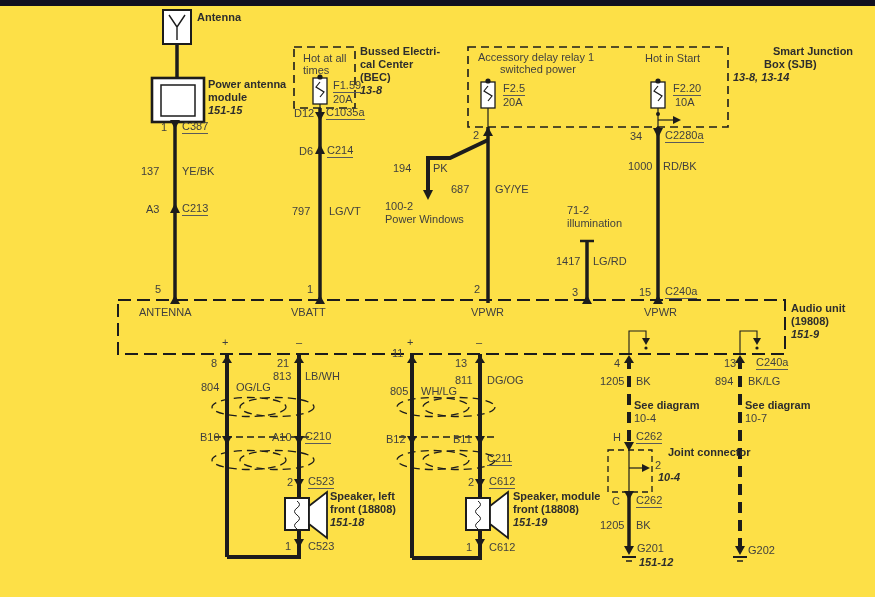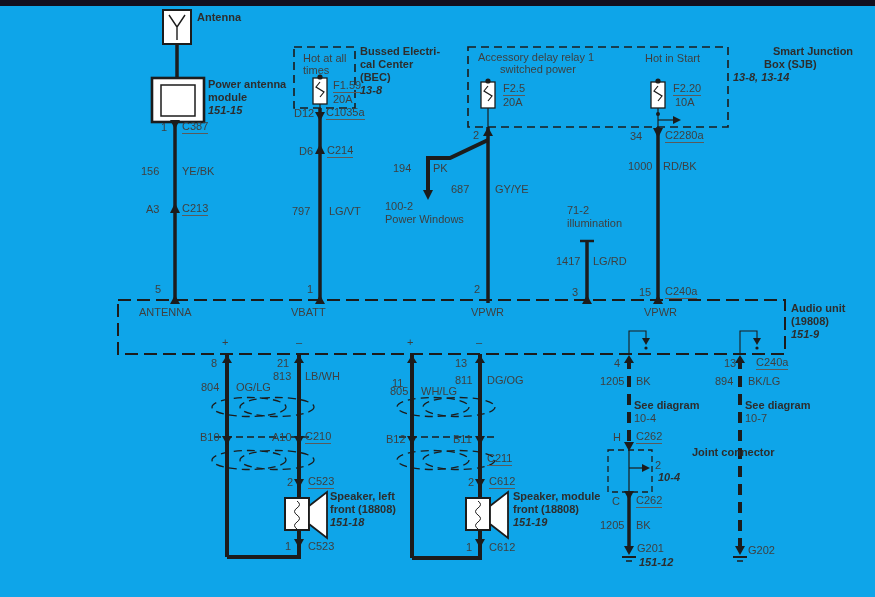--- a/index.html
+++ b/index.html
@@ -1,16 +1,16 @@
 <!DOCTYPE html>
 <html><head>
 <meta charset="utf-8">
 <style>
   html,body{margin:0;padding:0;background:#ffffff;}
-  .stage{position:relative;width:875px;height:597px;background:#0ea5e9;
+  .stage{position:relative;width:875px;height:597px;background:#fde047;
          font-family:"Liberation Sans",sans-serif;overflow:hidden;}
   .lbl{position:absolute;font-size:11px;line-height:1.05;white-space:nowrap;color:#3f3f3f;}
   .b{font-weight:bold;color:#2d2d2d;}
   .i{font-style:italic;text-align:right;}
   .u{border-bottom:1px solid #5a5a5a;padding-bottom:0px;}
   svg.wires{position:absolute;left:0;top:0;}
 </style>
 </head>
 <body>
 
@@ -144,21 +144,21 @@
     <line x1="737" y1="561" x2="743" y2="561" stroke-width="1.5"></line>
   </g>
 </svg>
 
 <span class="lbl b" style="left:197px;top:12px">Antenna</span>
 <span class="lbl b" style="left:208px;top:79px">Power antenna</span>
 <span class="lbl b" style="left:208px;top:92px">module</span>
 <span class="lbl b i" style="left:208px;top:105px">151-15</span>
 <span class="lbl" style="left:161px;top:122px">1</span>
 <span class="lbl u" style="left:182px;top:121px">C387</span>
-<span class="lbl" style="left:141px;top:166px">156</span>
+<span class="lbl" style="left:141px;top:166px">137</span>
 <span class="lbl" style="left:182px;top:166px">YE/BK</span>
 <span class="lbl" style="left:146px;top:204px">A3</span>
 <span class="lbl u" style="left:182px;top:203px">C213</span>
 <span class="lbl" style="left:155px;top:284px">5</span>
 <span class="lbl" style="left:139px;top:307px">ANTENNA</span>
 
 <span class="lbl" style="left:303px;top:53px">Hot at all</span>
 <span class="lbl" style="left:303px;top:65px">times</span>
 <span class="lbl u" style="left:333px;top:80px">F1.59</span>
 <span class="lbl" style="left:333px;top:94px">20A</span>
@@ -210,21 +210,21 @@
 
 <span class="lbl b" style="left:791px;top:303px">Audio unit</span>
 <span class="lbl b" style="left:791px;top:316px">(19808)</span>
 <span class="lbl b i" style="left:791px;top:329px">151-9</span>
 <span class="lbl" style="left:222px;top:337px">+</span>
 <span class="lbl" style="left:296px;top:337px">–</span>
 <span class="lbl" style="left:407px;top:337px">+</span>
 <span class="lbl" style="left:476px;top:337px">–</span>
 <span class="lbl" style="left:211px;top:358px">8</span>
 <span class="lbl" style="left:277px;top:358px">21</span>
-<span class="lbl" style="left:392px;top:378px">11</span>
+<span class="lbl" style="left:392px;top:348px">11</span>
 <span class="lbl" style="left:455px;top:358px">13</span>
 <span class="lbl" style="left:614px;top:358px">4</span>
 <span class="lbl" style="left:724px;top:358px">13</span>
 <span class="lbl u" style="left:756px;top:357px">C240a</span>
 
 <span class="lbl" style="left:201px;top:382px">804</span>
 <span class="lbl" style="left:236px;top:382px">OG/LG</span>
 <span class="lbl" style="left:273px;top:371px">813</span>
 <span class="lbl" style="left:305px;top:371px">LB/WH</span>
 <span class="lbl" style="left:200px;top:432px">B10</span>
@@ -252,21 +252,21 @@
 <span class="lbl b i" style="left:513px;top:517px">151-19</span>
 <span class="lbl" style="left:466px;top:542px">1</span>
 <span class="lbl" style="left:489px;top:542px">C612</span>
 
 <span class="lbl" style="left:600px;top:376px">1205</span>
 <span class="lbl" style="left:636px;top:376px">BK</span>
 <span class="lbl b" style="left:634px;top:400px">See diagram</span>
 <span class="lbl" style="left:634px;top:413px">10-4</span>
 <span class="lbl" style="left:613px;top:432px">H</span>
 <span class="lbl u" style="left:636px;top:431px">C262</span>
-<span class="lbl b" style="left:692px;top:447px">Joint connector</span>
+<span class="lbl b" style="left:668px;top:447px">Joint connector</span>
 <span class="lbl" style="left:655px;top:460px">2</span>
 <span class="lbl b i" style="left:658px;top:472px">10-4</span>
 <span class="lbl" style="left:612px;top:496px">C</span>
 <span class="lbl u" style="left:636px;top:495px">C262</span>
 <span class="lbl" style="left:600px;top:520px">1205</span>
 <span class="lbl" style="left:636px;top:520px">BK</span>
 <span class="lbl" style="left:637px;top:543px">G201</span>
 <span class="lbl b i" style="left:639px;top:557px">151-12</span>
 
 <span class="lbl" style="left:715px;top:376px">894</span>

